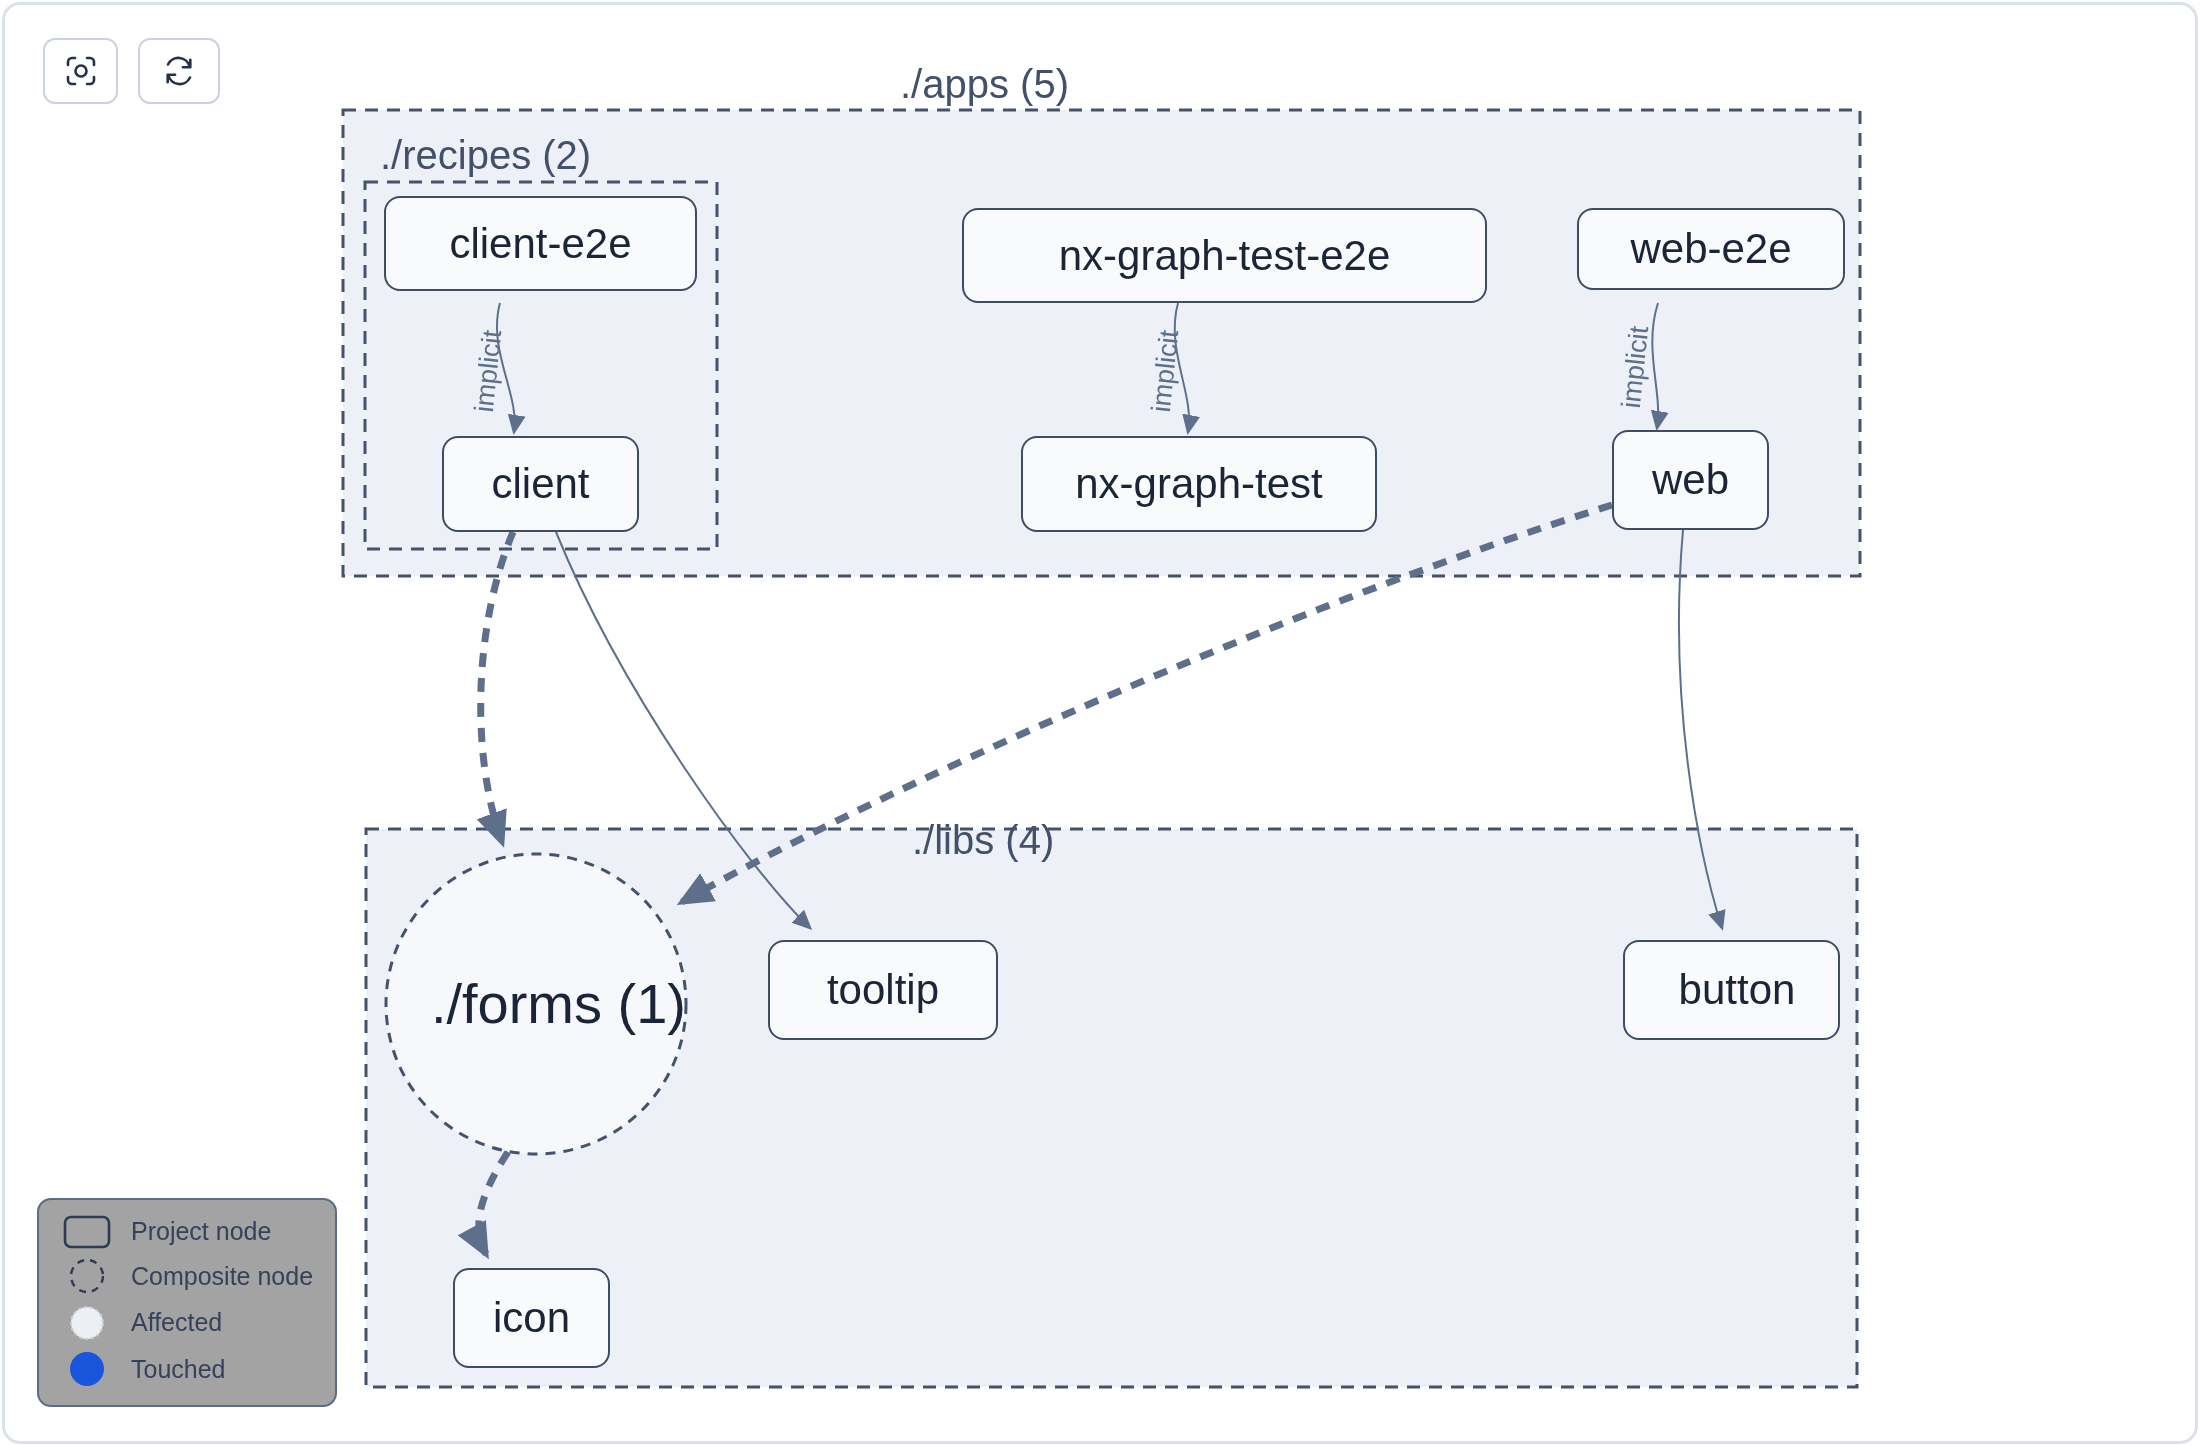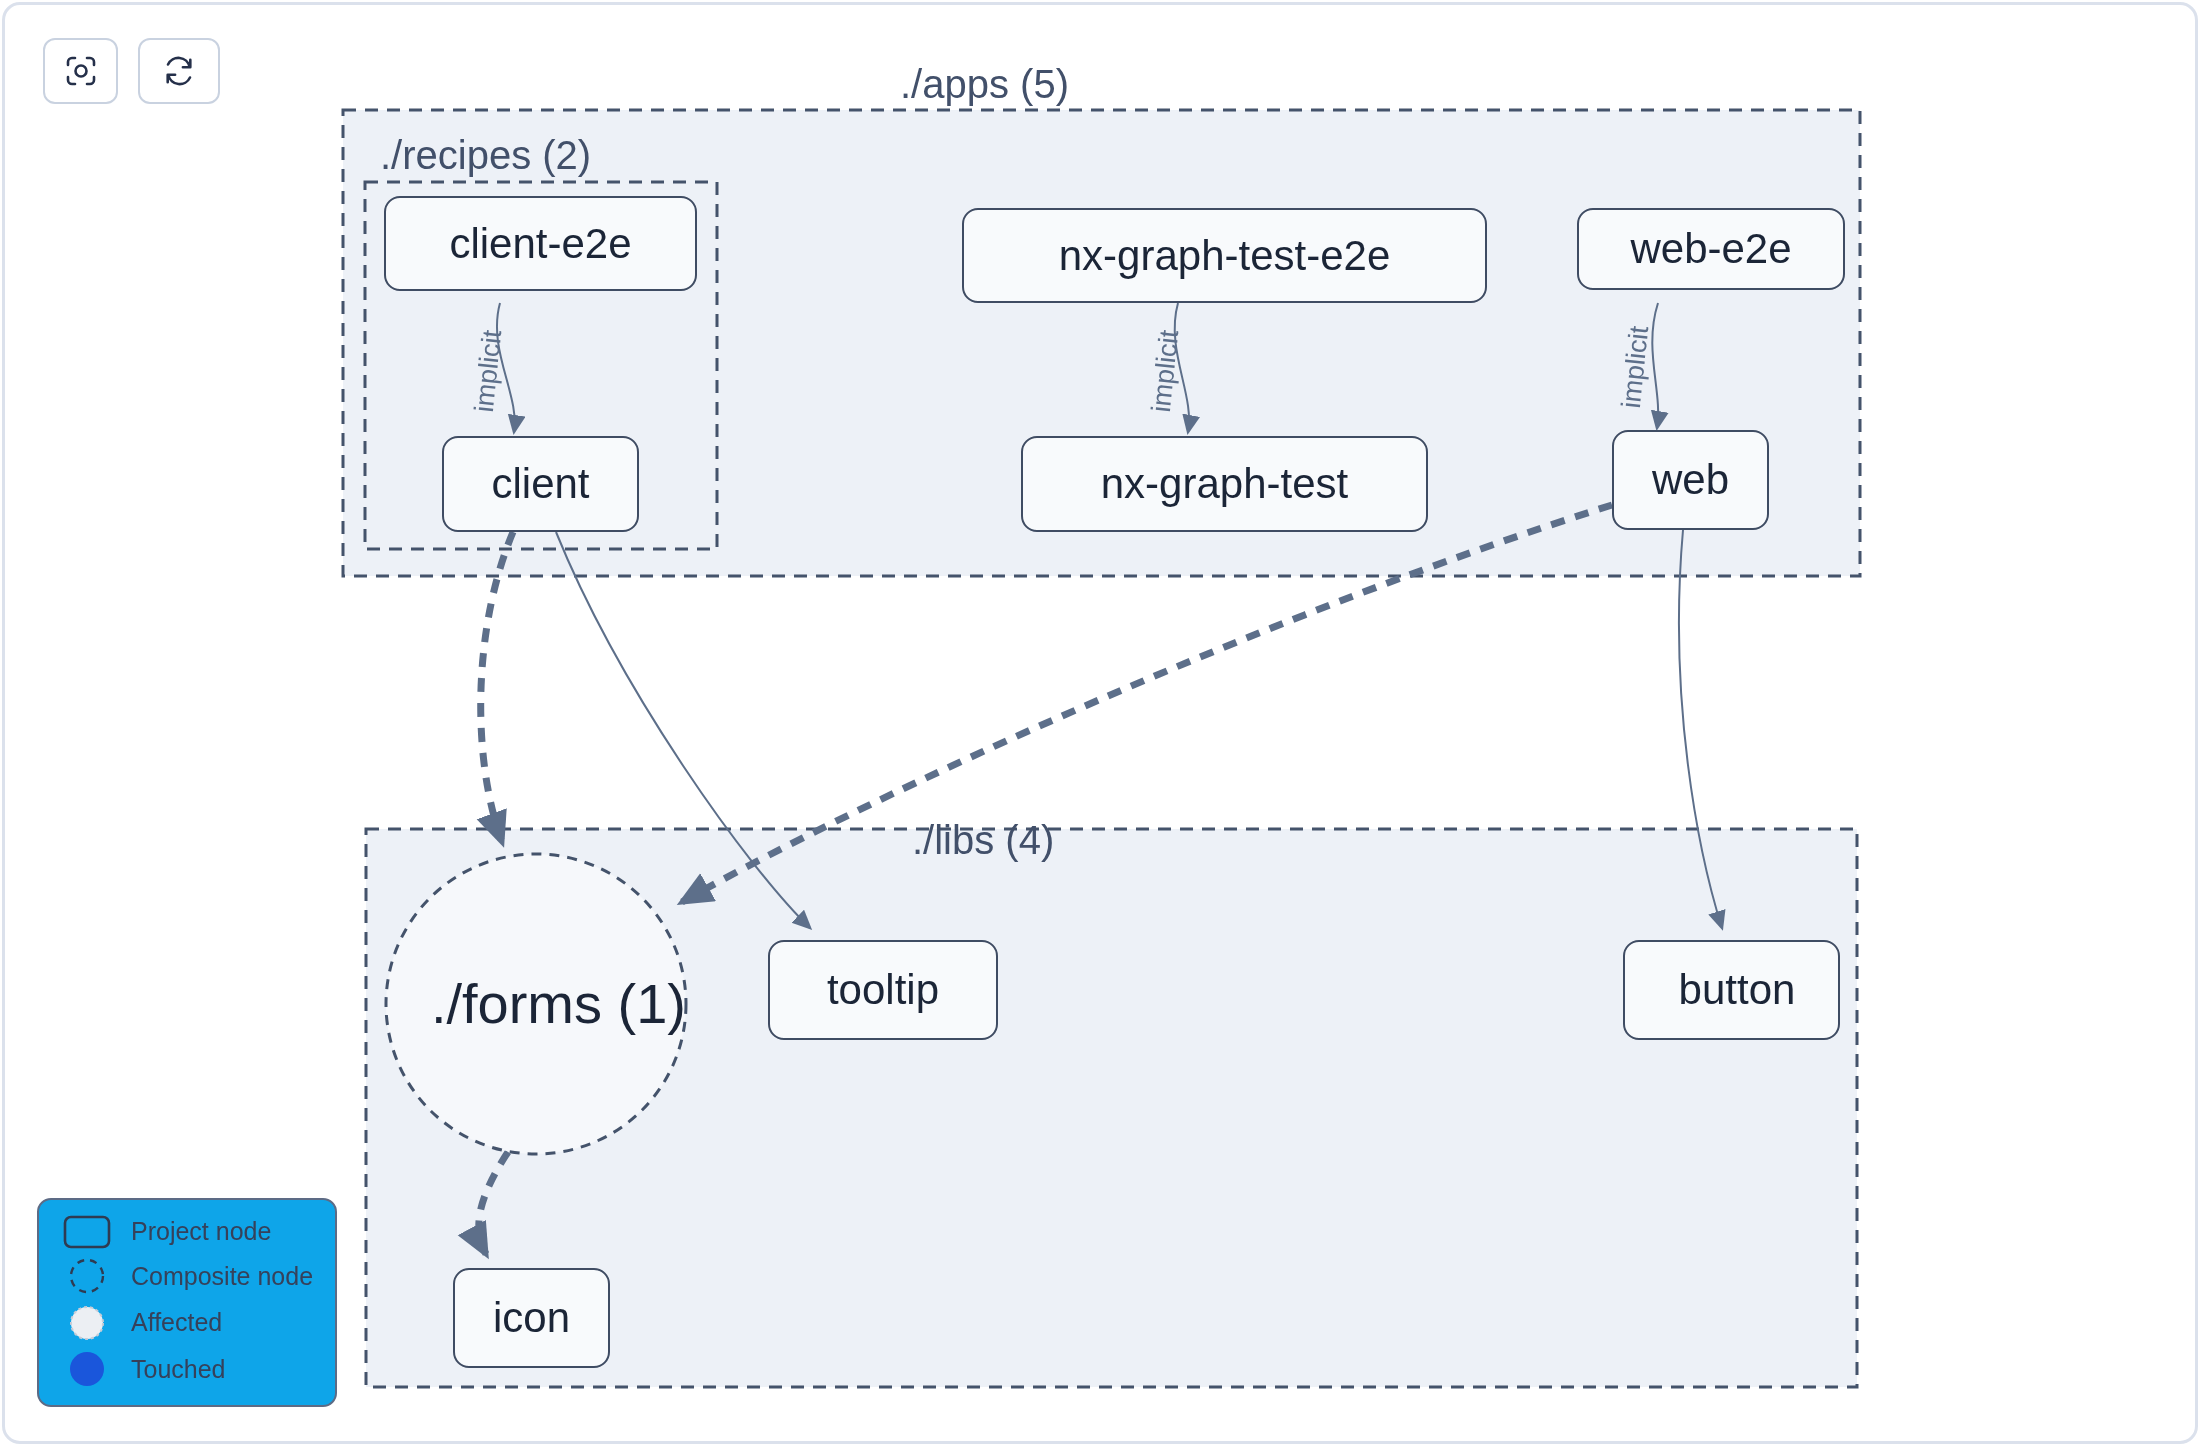--- a/index.html
+++ b/index.html
@@ -14,21 +14,21 @@
         align-items:center;justify-content:center;cursor:pointer;box-sizing:border-box;}
   .tbtn svg{stroke:#25304a;fill:none;stroke-width:2.6;stroke-linecap:round;stroke-linejoin:round;}
   
   .node{position:absolute;box-sizing:border-box;background:#f8fafc;
         border:2.5px solid #3f4c63;border-radius:16px;display:flex;
         align-items:center;justify-content:center;font-size:42px;color:#1b2537;cursor:pointer;}
   .grouplabel{position:absolute;font-size:40px;color:#42506a;text-align:left;line-height:56px;}
   .formslabel{position:absolute;font-size:56px;color:#1b2537;text-align:right;line-height:60px;cursor:pointer;}
   
   .legend{position:absolute;left:37px;top:1198px;width:300px;height:209px;box-sizing:border-box;
-          background:#0ea5e9;border:2px solid #5d6b85;border-radius:14px;
+          background:#a3a3a3;border:2px solid #5d6b85;border-radius:14px;
           display:flex;flex-direction:column;justify-content:space-evenly;padding:6px 0 8px 24px;}
   .lrow{display:flex;align-items:center;}
   .licon{width:48px;display:flex;align-items:center;justify-content:center;}
   .ltext{margin-left:20px;font-size:25px;color:#36415a;white-space:nowrap;}
 </style>
 </head>
 <body>
 
 <div class="frame"></div>
 
@@ -90,21 +90,21 @@
 
 <div class="grouplabel" style="left:900px;top:56px;width:414px;">./apps (5)</div>
 <div class="grouplabel" style="left:380px;top:127px;width:330px;">./recipes (2)</div>
 <div class="grouplabel" style="left:912px;top:772px;width:414px;margin-top:40px;">./libs (4)</div>
 <div class="formslabel" style="left:386px;top:974px;width:300px;">./forms (1)</div>
 
 <div class="node" style="left:384px;top:196px;width:313px;height:95px;">client-e2e</div>
 <div class="node" style="left:962px;top:208px;width:525px;height:95px;">nx-graph-test-e2e</div>
 <div class="node" style="left:1577px;top:208px;width:268px;height:82px;">web-e2e</div>
 <div class="node" style="left:442px;top:436px;width:197px;height:96px;">client</div>
-<div class="node" style="left:1021px;top:436px;width:407px;height:96px;">nx-graph-test</div>
+<div class="node" style="left:1021px;top:436px;width:356px;height:96px;">nx-graph-test</div>
 <div class="node" style="left:1612px;top:430px;width:157px;height:100px;">web</div>
 <div class="node" style="left:768px;top:940px;width:230px;height:100px;">tooltip</div>
 <div class="node" style="left:1623px;top:940px;width:217px;height:100px;padding-left:11px;">button</div>
 <div class="node" style="left:453px;top:1268px;width:157px;height:100px;">icon</div>
 
 <div class="legend">
   <div class="lrow">
     <span class="licon">
       <svg width="48" height="34" viewBox="0 0 48 34">
           <rect x="2" y="2" width="44" height="30" rx="6" fill="none" stroke="#2f3b52" stroke-width="2.6"></rect>

